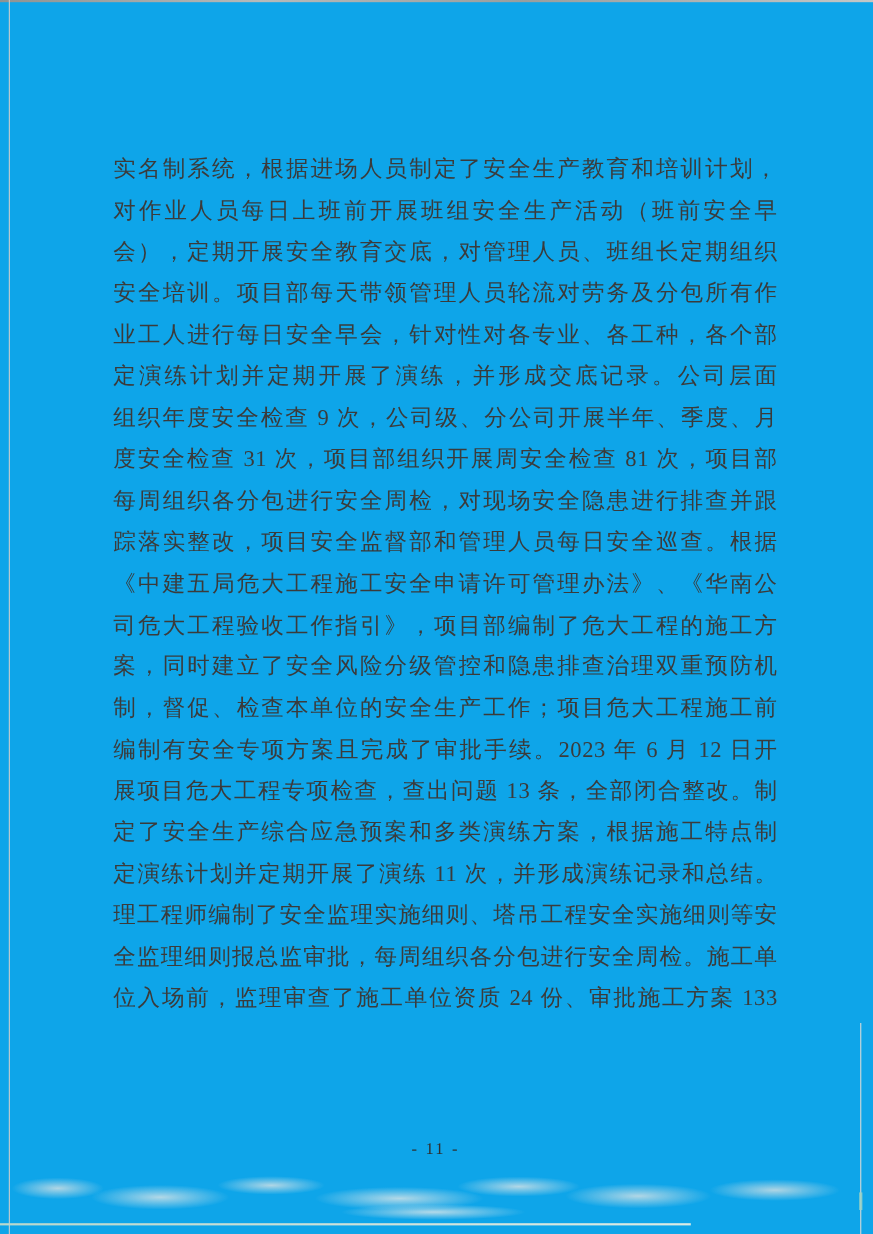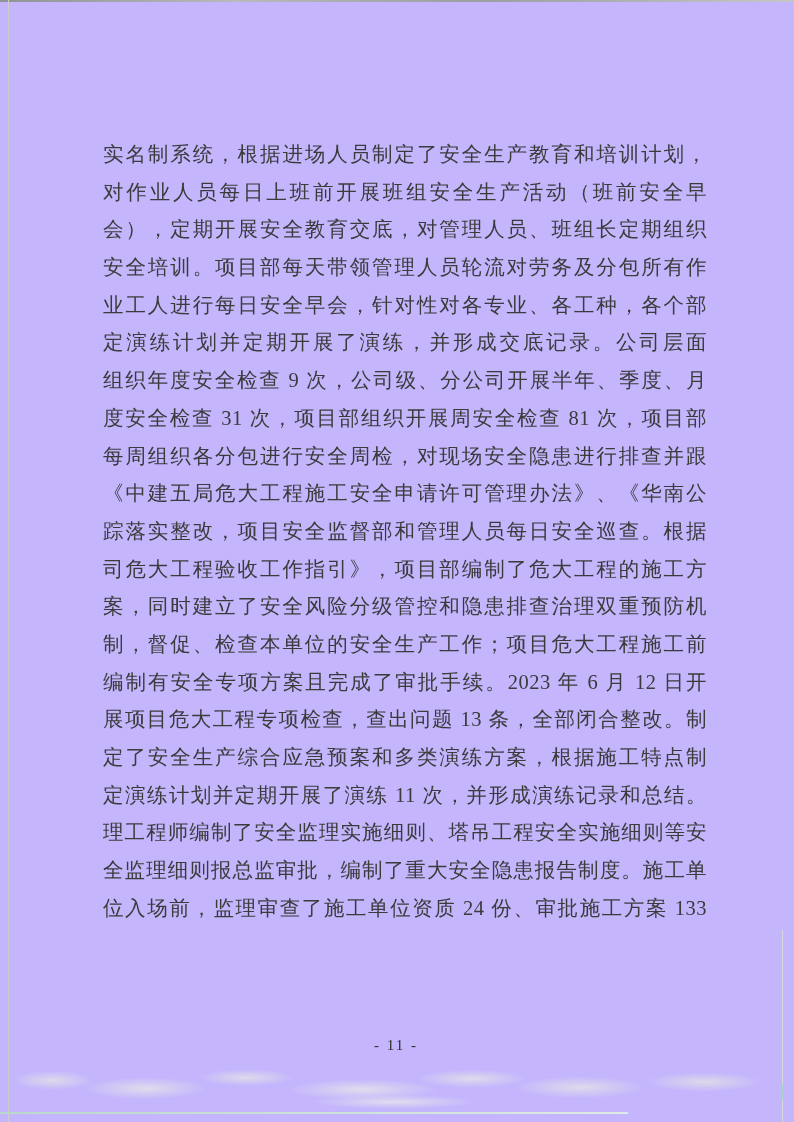--- a/index.html
+++ b/index.html
@@ -5,21 +5,21 @@
   html, body {
     margin: 0;
     padding: 0;
     background: #ffffff;
     font-family: "Liberation Serif", "DejaVu Serif", serif;
   }
   .page {
     position: relative;
     width: 794px;
     height: 1122px;
-    background: #c4b5fd;
+    background: #0ea5e9;
     overflow: hidden;
   }
   
   .edge-top {
     position: absolute;
     left: 0; top: 0;
     width: 794px; height: 2px;
     background: linear-gradient(90deg, #8f9392 0%, #b7bab9 30%, #9a9e9d 60%, #c4c7c6 100%);
   }
   .edge-left {
@@ -110,31 +110,31 @@
   <div class="text-block">
     <p class="line">实名制系统，根据进场人员制定了安全生产教育和培训计划，</p>
     <p class="line">对作业人员每日上班前开展班组安全生产活动（班前安全早</p>
     <p class="line">会），定期开展安全教育交底，对管理人员、班组长定期组织</p>
     <p class="line">安全培训。项目部每天带领管理人员轮流对劳务及分包所有作</p>
     <p class="line">业工人进行每日安全早会，针对性对各专业、各工种，各个部</p>
     <p class="line">定演练计划并定期开展了演练，并形成交底记录。公司层面</p>
     <p class="line">组织年度安全检查 9 次，公司级、分公司开展半年、季度、月</p>
     <p class="line">度安全检查 31 次，项目部组织开展周安全检查 81 次，项目部</p>
     <p class="line">每周组织各分包进行安全周检，对现场安全隐患进行排查并跟</p>
+    <p class="line">踪落实整改，项目安全监督部和管理人员每日安全巡查。根据</p>
     <p class="line">《中建五局危大工程施工安全申请许可管理办法》、《华南公</p>
-    <p class="line">踪落实整改，项目安全监督部和管理人员每日安全巡查。根据</p>
     <p class="line">司危大工程验收工作指引》，项目部编制了危大工程的施工方</p>
     <p class="line">案，同时建立了安全风险分级管控和隐患排查治理双重预防机</p>
     <p class="line">制，督促、检查本单位的安全生产工作；项目危大工程施工前</p>
     <p class="line">编制有安全专项方案且完成了审批手续。2023 年 6 月 12 日开</p>
     <p class="line">展项目危大工程专项检查，查出问题 13 条，全部闭合整改。制</p>
     <p class="line">定了安全生产综合应急预案和多类演练方案，根据施工特点制</p>
     <p class="line">定演练计划并定期开展了演练 11 次，并形成演练记录和总结。</p>
     <p class="line">理工程师编制了安全监理实施细则、塔吊工程安全实施细则等安</p>
-    <p class="line">全监理细则报总监审批，编制了重大安全隐患报告制度。施工单</p>
+    <p class="line">全监理细则报总监审批，每周组织各分包进行安全周检。施工单</p>
     <p class="line">位入场前，监理审查了施工单位资质 24 份、审批施工方案 133</p>
   </div>
 
   <div class="page-footer">
     <span class="page-number">- 11 -</span>
   </div>
 
 </div>
 
 </body></html>

